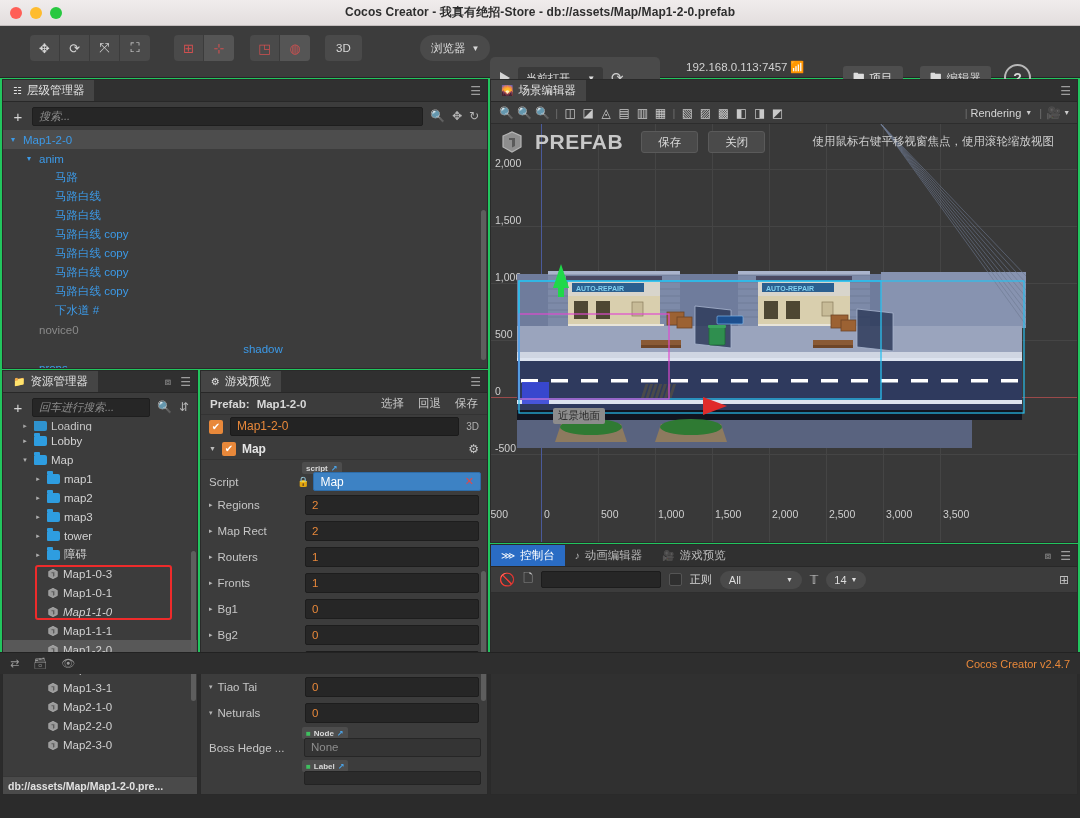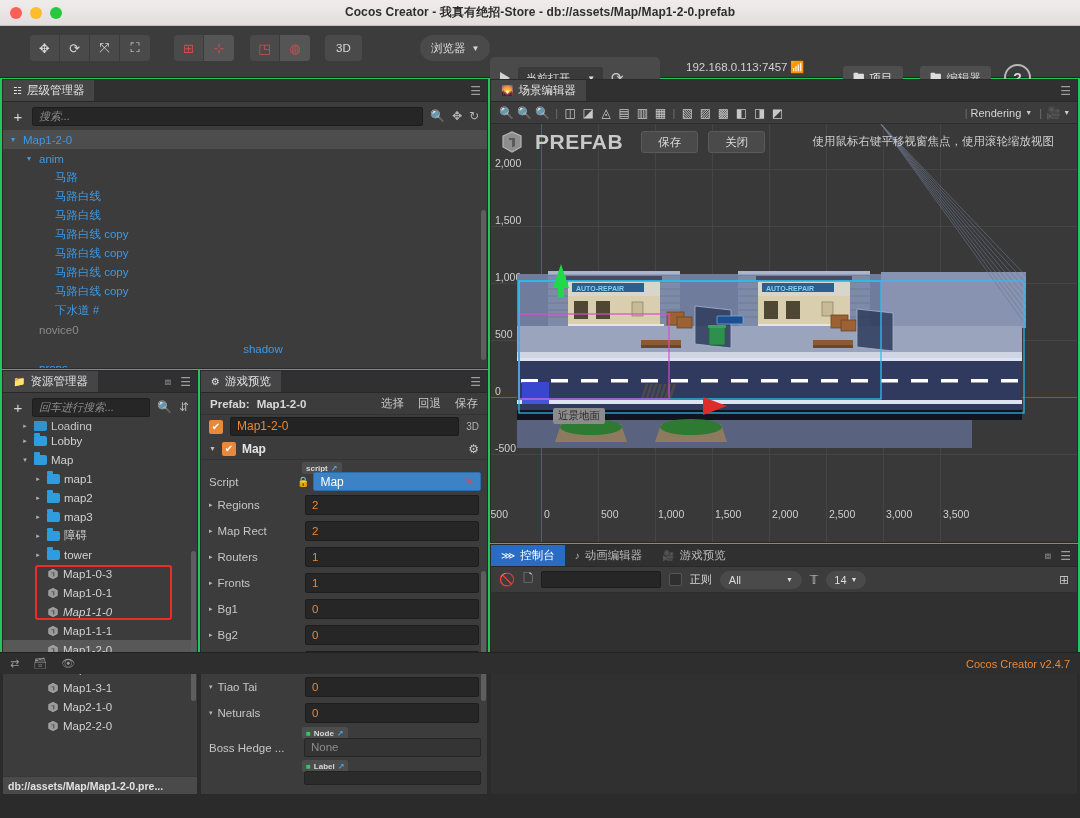--- a/index.html
+++ b/index.html
@@ -394,26 +394,26 @@
           <span>map2</span>
         </div>
         <div class="arow" style="padding-left: 30px;">
           <span class="atri">▸</span>
           <span class="afolder"></span>
           <span>map3</span>
         </div>
         <div class="arow" style="padding-left: 30px;">
           <span class="atri">▸</span>
           <span class="afolder"></span>
-          <span>障碍</span>
+          <span>tower</span>
         </div>
         <div class="arow" style="padding-left: 30px;">
           <span class="atri">▸</span>
           <span class="afolder"></span>
-          <span>tower</span>
+          <span>障碍</span>
         </div>
         <div class="arow" style="padding-left: 30px;">
           <span class="atri"></span>
           <svg class="aprefab" viewBox="0 0 14 14">
             <path d="M2 4 L7 1.6 L12 4 L12 10 L7 12.4 L2 10 Z" fill="#9a9a9a" stroke="#c0c0c0" stroke-width=".7"></path>
             <path d="M5.2 5 L8.6 5 L8.6 9.4 L7 10.2 L7 6 L5.2 6 Z" fill="#5d5d5d"></path>
           </svg>
           <span>Map1-0-3</span>
         </div>
         <div class="arow" style="padding-left: 30px;">
@@ -472,20 +472,28 @@
           </svg>
           <span>Map2-1-0</span>
         </div>
         <div class="arow" style="padding-left: 30px;">
           <span class="atri"></span>
           <svg class="aprefab" viewBox="0 0 14 14">
             <path d="M2 4 L7 1.6 L12 4 L12 10 L7 12.4 L2 10 Z" fill="#9a9a9a" stroke="#c0c0c0" stroke-width=".7"></path>
             <path d="M5.2 5 L8.6 5 L8.6 9.4 L7 10.2 L7 6 L5.2 6 Z" fill="#5d5d5d"></path>
           </svg>
           <span>Map2-2-0</span>
+        </div>
+        <div class="arow" style="padding-left: 30px;">
+          <span class="atri"></span>
+          <svg class="aprefab" viewBox="0 0 14 14">
+            <path d="M2 4 L7 1.6 L12 4 L12 10 L7 12.4 L2 10 Z" fill="#9a9a9a" stroke="#c0c0c0" stroke-width=".7"></path>
+            <path d="M5.2 5 L8.6 5 L8.6 9.4 L7 10.2 L7 6 L5.2 6 Z" fill="#5d5d5d"></path>
+          </svg>
+          <span>Map2-3-0</span>
         </div>
         <div class="arow" style="padding-left: 30px;">
           <span class="atri"></span>
         </div>
       </div>
     <div class="redbox" style="left:32px; top:194px; width:137px; height:55px;"></div>
     <div class="scrollv" style="top:180px; height:150px;"></div>
     <div class="pathbar" style="position:absolute; left:0; bottom:0; width:100%;">db://assets/Map/Map1-2-0.pre...</div>
   </div>
 

